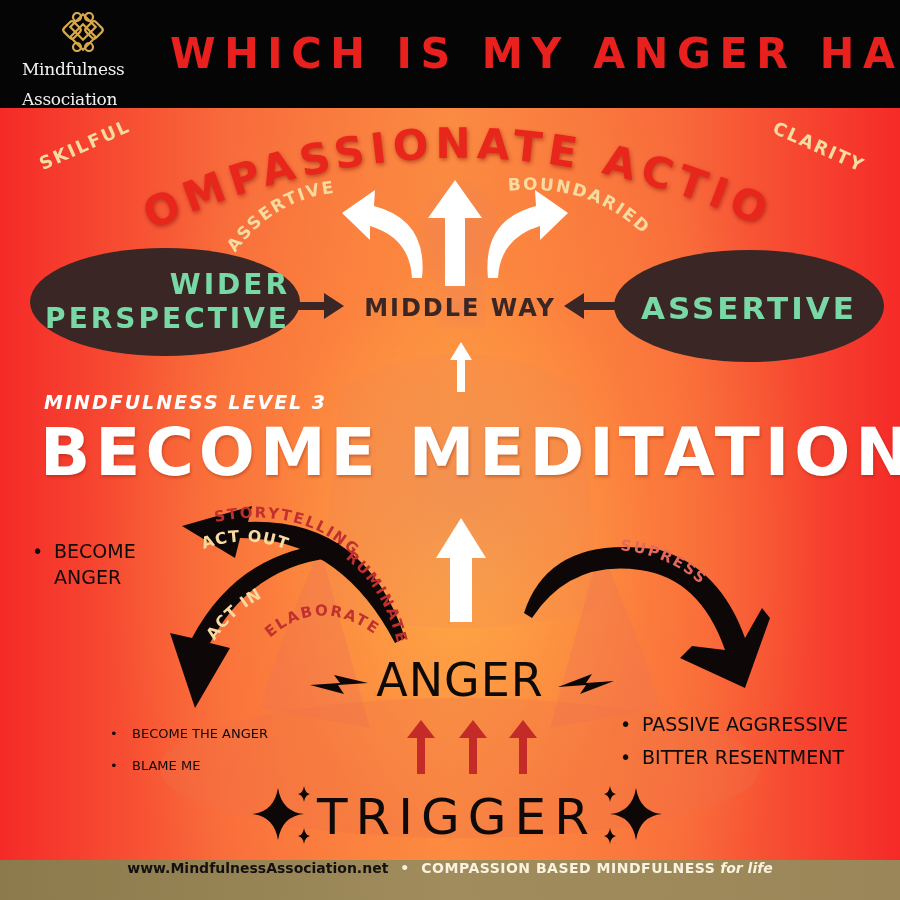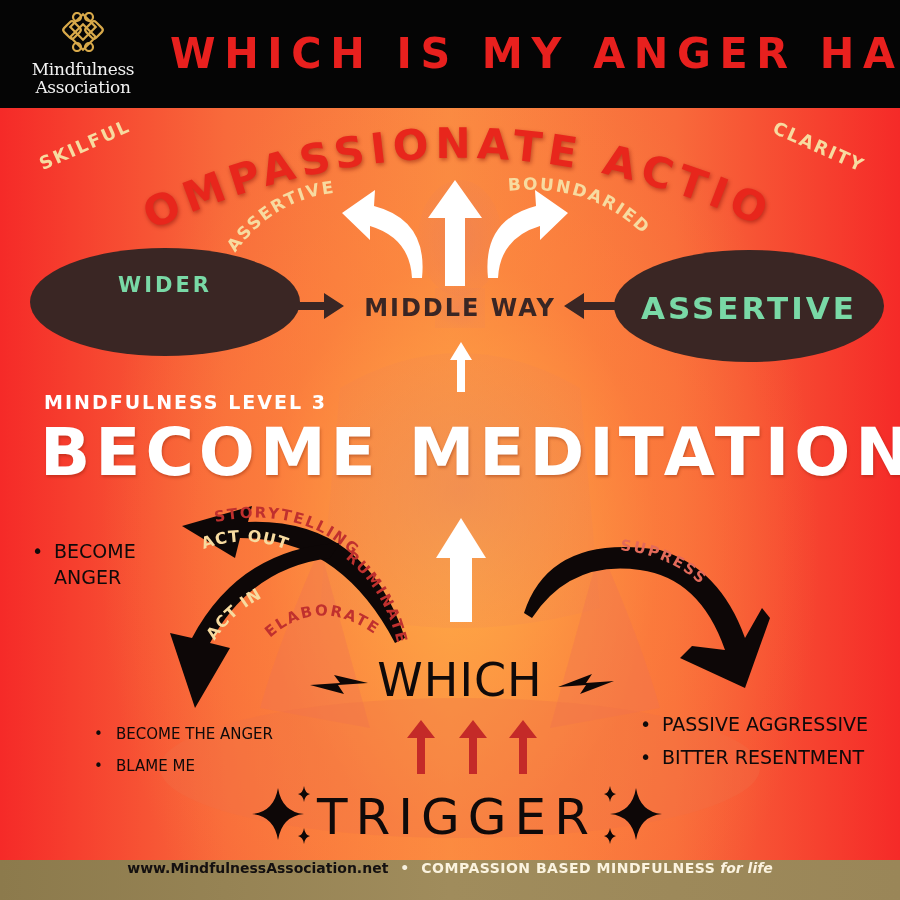--- a/index.html
+++ b/index.html
@@ -1,22 +1,22 @@
 <!DOCTYPE html>
 <html><head>
 <meta charset="utf-8">
 <style>
   * { margin:0; padding:0; box-sizing:border-box; }
   html, body { width:900px; height:900px; overflow:hidden; background:#000; }
   body { position:relative; font-family:"DejaVu Sans", sans-serif; }
 
   .header { position:absolute; left:0; top:0; width:900px; height:108px; background:#050505; }
-  .logo { position:absolute; left:22px; top:12px; width:122px; text-align:center; }
+  .logo { position:absolute; left:22px; top:12px; width:122px; }
   .logo svg { display:block; margin:0 auto; }
-  .logo-text { font-family:"DejaVu Serif", serif; color:#f2f2f2; font-size:17px; line-height:18px; letter-spacing:-0.3px; }
+  .logo-text { font-family:"DejaVu Serif", serif; color:#f2f2f2; font-size:17px; line-height:18px; letter-spacing:-0.3px;margin-top:12px; }
   .title { position:absolute; left:170px; top:28px; color:#e8201e; font-family:"DejaVu Sans", sans-serif; font-weight:bold; font-size:43px; letter-spacing:9px; white-space:nowrap; transform:scaleX(0.96); transform-origin:left; }
 
   .main { position:absolute; left:0; top:108px; width:900px; height:752px;
     background:
       radial-gradient(ellipse 360px 520px at 460px 440px, rgba(255,175,70,0.85), rgba(255,140,60,0.4) 55%, rgba(255,80,50,0) 100%),
       linear-gradient(90deg, #f52a28 0%, #f86a3b 25%, #fa8a43 50%, #f86a3b 75%, #f52a28 100%);
     overflow:hidden; }
 
   .figure { position:absolute; pointer-events:none; }
   .abs { position:absolute; }
@@ -107,41 +107,42 @@
 
   <svg class="abs" style="left:340px;top:70px;" width="230" height="110" viewBox="0 0 230 110">
     <g fill="#ffffff">
       <path d="M105 108 L105 40 L88 40 L115 2 L142 40 L125 40 L125 108 Z"></path>
       <path d="M72 100 Q70 60 30 48 L30 62 L2 35 L35 12 L34 28 Q88 42 82 100 Z"></path>
       <path d="M158 100 Q160 60 200 48 L200 62 L228 35 L195 12 L196 28 Q142 42 148 100 Z"></path>
     </g>
   </svg>
 
   <div class="bubble" style="left:30px;top:140px;width:270px;height:108px;"></div>
-  <div class="abs green" style="left:40px;top:160px;width:250px;font-size:21px;line-height:34px;">
+  <div class="abs green" style="left:40px;top:160px;width:250px;font-size:28px;line-height:34px;text-align:right;">
     <div>WIDER</div>
+    <div>PERSPECTIVE</div>
   </div>
 
   <div class="bubble" style="left:614px;top:142px;width:270px;height:112px;"></div>
   <div class="abs green" style="left:614px;top:182px;width:270px;font-size:31px;">ASSERTIVE</div>
 
   <svg class="abs" style="left:290px;top:183px;" width="56" height="30" viewBox="0 0 56 30">
     <path d="M0 11 L34 11 L34 2 L54 15 L34 28 L34 19 L0 19 Z" fill="#3a2624"></path>
   </svg>
   <svg class="abs" style="left:562px;top:183px;" width="60" height="30" viewBox="0 0 60 30">
     <path d="M60 11 L22 11 L22 2 L2 15 L22 28 L22 19 L60 19 Z" fill="#3a2624"></path>
   </svg>
 
   <div class="abs" style="left:360px;top:186px;width:200px;text-align:center;color:#3a2624;font-weight:bold;font-size:24px;letter-spacing:2px;">MIDDLE WAY</div>
 
   <svg class="abs" style="left:449px;top:232px;" width="24" height="52" viewBox="0 0 24 52">
     <path d="M8 52 L8 20 L1 20 L12 2 L23 20 L16 20 L16 52 Z" fill="#ffffff"></path>
   </svg>
 
-  <div class="abs white" style="left:44px;top:283px;font-size:19px;letter-spacing:2px;">MINDFULNESS LEVEL 3</div>
+  <div class="abs white" style="left:44px;top:283px;font-size:19px;letter-spacing:2px;font-style:italic;">MINDFULNESS LEVEL 3</div>
   <div class="abs white" style="left:40px;top:306px;width:830px;font-size:66px;letter-spacing:5px;white-space:nowrap;text-shadow:1px 2px 3px rgba(120,30,0,0.35);">BECOME MEDITATION</div>
 
   <svg class="abs" style="left:433px;top:408px;" width="56" height="106" viewBox="0 0 56 106">
     <path d="M17 106 L17 42 L3 42 L28 2 L53 42 L39 42 L39 106 Z" fill="#ffffff"></path>
   </svg>
 
   <svg class="abs" style="left:140px;top:390px;" width="280" height="220" viewBox="0 0 280 220">
     <defs>
       <path id="actOutPath" d="M55 55 Q150 10 250 140"></path>
       <path id="actInPath" d="M70 150 Q110 80 215 80"></path>
@@ -180,31 +181,31 @@
       </defs>
     <path d="M4 75 Q30 -5 140 12 Q200 30 225 100 L242 70 L250 80 L225 150 L160 120 L172 108 L205 112 Q180 40 120 32 Q50 22 12 80 Z" fill="#0d0707"></path>
     <text font-family="DejaVu Sans, sans-serif" font-weight="bold" font-size="15" fill="#e36a5a" letter-spacing="2">
       <textPath href="#supPath">SUPRESS</textPath>
     </text>
   </svg>
 
   <svg class="abs" style="left:310px;top:565px;" width="60" height="22" viewBox="0 0 60 22">
     <path d="M0 12 L30 10 L24 2 L58 10 L28 12 L34 21 Z" fill="#0d0707"></path>
   </svg>
-  <div class="abs black" style="left:370px;top:545px;width:180px;text-align:center;font-size:46px;letter-spacing:1px;">WHICH</div>
+  <div class="abs black" style="left:370px;top:545px;width:180px;text-align:center;font-size:46px;letter-spacing:1px;">ANGER</div>
   <svg class="abs" style="left:556px;top:565px;" width="60" height="22" viewBox="0 0 60 22">
     <path d="M2 14 L30 12 L24 21 L58 8 L30 10 L36 1 Z" fill="#0d0707"></path>
   </svg>
 
-  <ul class="abs black bullet-list" style="left:90px;top:610px;font-size:15px;line-height:32px;">
+  <ul class="abs black bullet-list" style="left:106px;top:610px;font-size:13px;line-height:32px;">
     <li>BECOME THE ANGER</li>
     <li>BLAME ME</li>
   </ul>
 
-  <ul class="abs black bullet-list" style="left:636px;top:600px;font-size:19px;line-height:33px;">
+  <ul class="abs black bullet-list" style="left:616px;top:600px;font-size:19px;line-height:33px;">
     <li>PASSIVE AGGRESSIVE</li>
     <li>BITTER RESENTMENT</li>
   </ul>
 
   <svg class="abs" style="left:403px;top:610px;" width="140" height="56" viewBox="0 0 140 56">
     <g fill="#c42a28">
       <path d="M14 56 L14 20 L4 20 L18 2 L32 20 L22 20 L22 56 Z"></path>
       <path d="M66 56 L66 20 L56 20 L70 2 L84 20 L74 20 L74 56 Z"></path>
       <path d="M116 56 L116 20 L106 20 L120 2 L134 20 L124 20 L124 56 Z"></path>
     </g>

